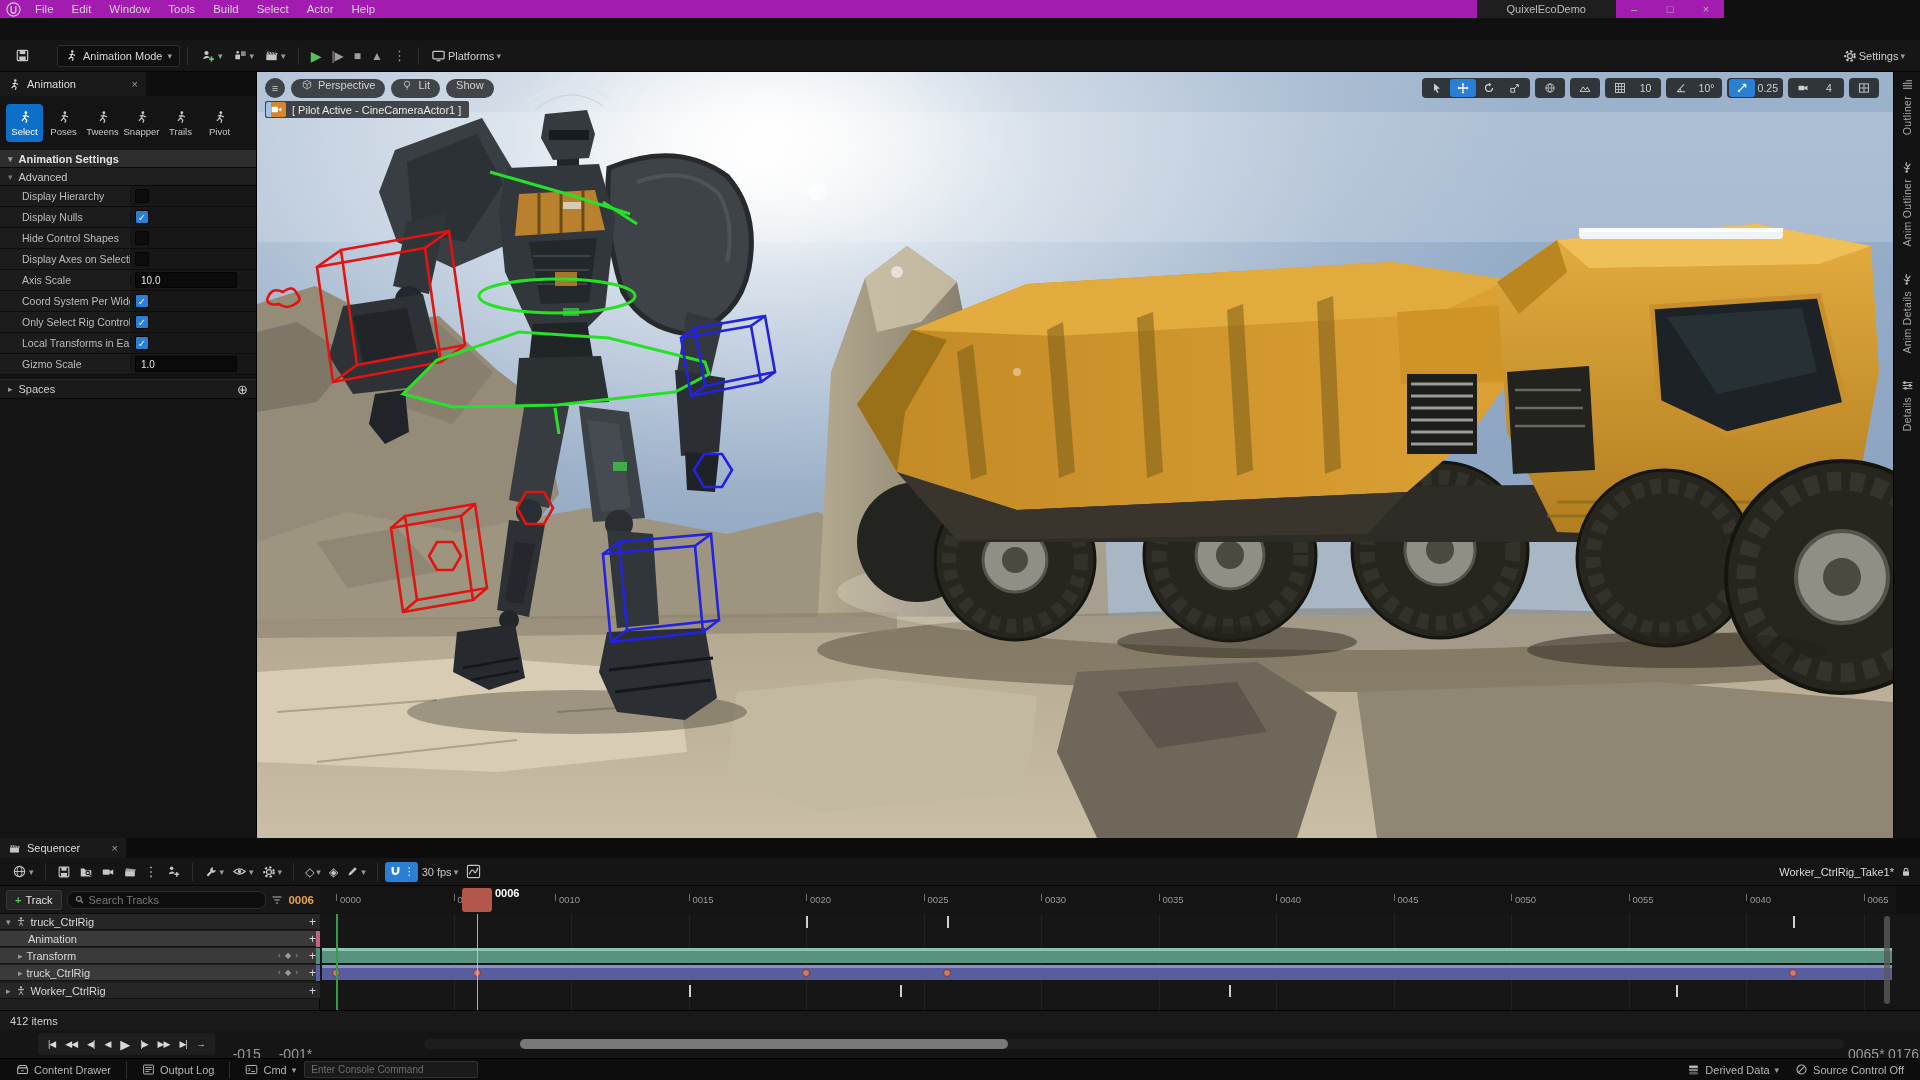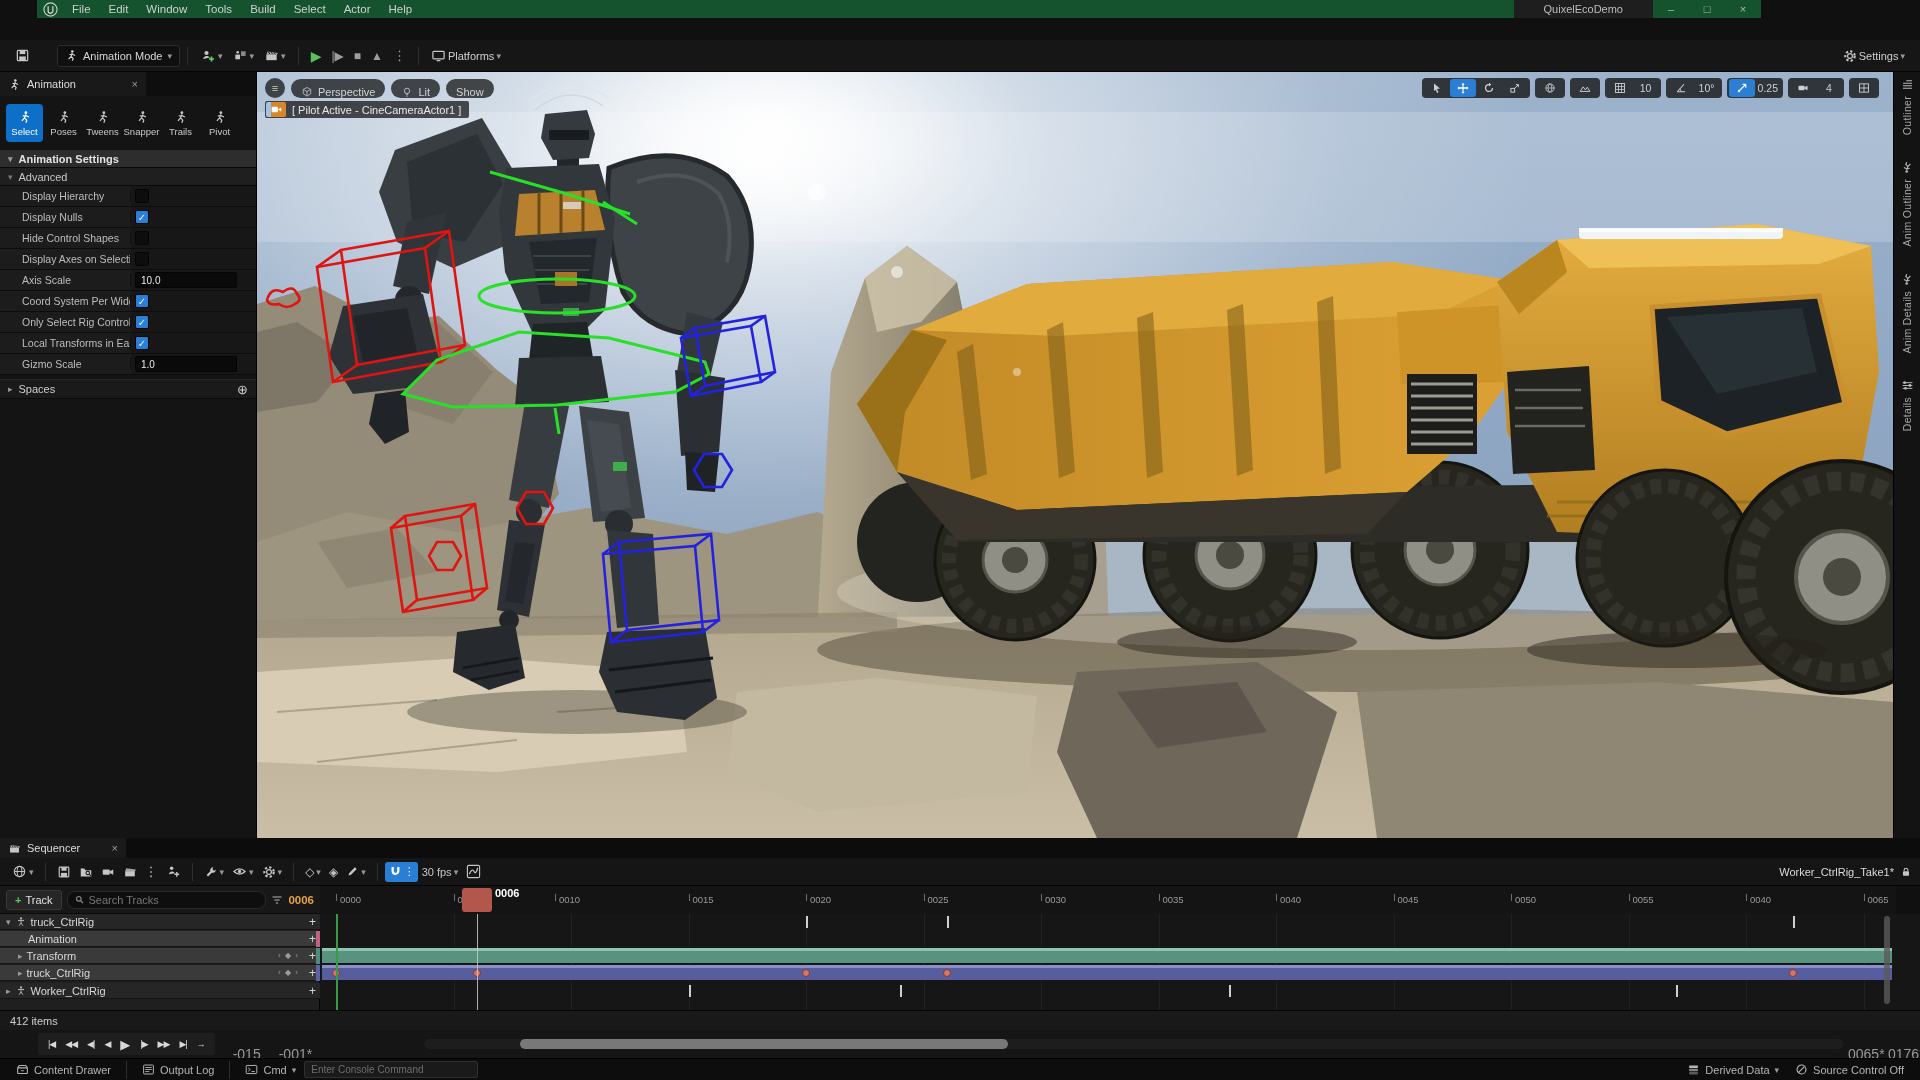--- a/index.html
+++ b/index.html
@@ -3,21 +3,21 @@
 <meta charset="utf-8">
 <style>
   html,body{margin:0;padding:0;background:#000;}
   #root{position:relative;width:1920px;height:1080px;background:#101010;font-family:"Liberation Sans",sans-serif;color:#cfcfcf;overflow:hidden;font-size:11px;}
   .abs{position:absolute;}
   .flex{display:flex;align-items:center;}
   .ico{display:inline-flex;align-items:center;justify-content:center;color:#b8b8b8;}
   .ico svg{display:block;}
   .sep{width:1px;height:18px;background:#2e2e2e;margin:0 7px;}
   
-  #titlebar{left:0;top:0;width:1724px;height:18px;background:#14532d;display:flex;align-items:center;margin-left:37px;}
+  #titlebar{left:0;top:0;width:1724px;height:18px;background:#a21caf;display:flex;align-items:center;}
   #titlebar .menu-item{padding:0 9px;font-size:11.5px;color:#cfcfcf;}
   #ulogo{width:26px;height:18px;display:flex;align-items:center;justify-content:center;}
   #project-pill{margin-left:auto;background:#1e1e1e;height:18px;display:flex;align-items:center;padding:0 30px;color:#bdbdbd;font-size:11px;}
   .win-btn{width:36px;height:18px;display:flex;align-items:center;justify-content:center;color:#b5b5b5;font-size:11px;}
   
   #tabrow{left:0;top:18px;width:1920px;height:22px;background:#0c0c0c;display:flex;align-items:flex-end;}
   #level-tab{margin-left:40px;height:22px;background:#1d1d1d;border-top:1px solid #303030;display:flex;align-items:center;padding:0 14px;gap:6px;color:#e0e0e0;font-size:11px;}
   
   #main-toolbar{left:0;top:40px;width:1920px;height:32px;background:#161616;border-bottom:1px solid #050505;display:flex;align-items:center;padding:0 10px;box-sizing:border-box;}
   .tb-drop{display:flex;align-items:center;gap:5px;background:#0f0f0f;border:1px solid #2d2d2d;border-radius:3px;height:20px;padding:0 7px;color:#d6d6d6;}
@@ -35,21 +35,21 @@
   .set-row{height:20px;display:flex;align-items:center;border-bottom:1px solid #0d0d0d;background:#1c1c1c;position:relative;}
   .set-label{width:131px;padding-left:22px;color:#bdbdbd;font-size:10.5px;white-space:nowrap;overflow:hidden;border-right:1px solid #111;box-sizing:border-box;}
   .set-ctl{flex:1;height:100%;display:flex;align-items:center;background:#171717;padding-left:4px;}
   .chk{width:12px;height:12px;border:1px solid #050505;background:#0d0d0d;border-radius:2px;display:flex;align-items:center;justify-content:center;font-size:10px;}
   .chk.on{background:#2a7fd9;color:#eaf4ff;}
   .txtf{width:90px;height:14px;background:#0a0a0a;border:1px solid #040404;border-radius:2px;color:#e6e6e6;font-size:10px;display:flex;align-items:center;padding:0 5px;}
   #spaces-row{height:18px;background:#1a1a1a;display:flex;align-items:center;gap:6px;padding:0 8px;color:#cfcfcf;border-top:1px solid #262626;border-bottom:1px solid #0a0a0a;margin-top:4px;}
   
   #viewport{left:257px;top:72px;width:1636px;height:766px;overflow:hidden;background:#8ea6c2;}
   #vp-topbar{position:absolute;left:8px;top:6px;display:flex;gap:6px;align-items:center;}
-  .pill{background:rgba(34,36,38,.82);border-radius:10px;height:19px;display:flex;align-items:flex-end;gap:5px;padding:0 10px;color:#d2d2d2;font-size:11px;}
+  .pill{background:rgba(34,36,38,.82);border-radius:10px;height:19px;display:flex;align-items:flex-start;gap:5px;padding:0 10px;color:#d2d2d2;font-size:11px;}
   .round-btn{width:20px;height:20px;border-radius:50%;background:rgba(34,36,38,.82);display:flex;align-items:center;justify-content:center;color:#ccc;}
   #pilot-bar{position:absolute;left:8px;top:29px;display:flex;align-items:center;gap:0;background:rgba(20,20,22,.75);border-radius:2px;padding:1px 8px 1px 1px;color:#e8e8e8;font-size:11px;}
   #pilot-icon{width:20px;height:15px;border-radius:2px;background:linear-gradient(90deg,#9fc4e8 0 5px,#d8862b 5px);display:flex;align-items:center;justify-content:center;margin-right:6px;}
   #snapbar{position:absolute;right:14px;top:6px;display:flex;gap:5px;align-items:center;}
   .snap-seg{background:rgba(28,30,32,.85);border-radius:4px;height:20px;display:flex;align-items:center;padding:0 2px;}
   .snap-btn{height:18px;min-width:20px;border-radius:3px;display:flex;align-items:center;justify-content:center;color:#cfcfcf;padding:0 3px;gap:3px;font-size:10.5px;}
   .snap-btn.active{background:#2a7fd4;color:#fff;}
   
   #right-strip{left:1893px;top:72px;width:27px;height:766px;background:#131313;border-left:1px solid #000;box-sizing:border-box;display:flex;flex-direction:column;align-items:center;padding-top:6px;gap:26px;}
   .vtab{display:flex;flex-direction:column;align-items:center;gap:5px;color:#a8a8a8;}

